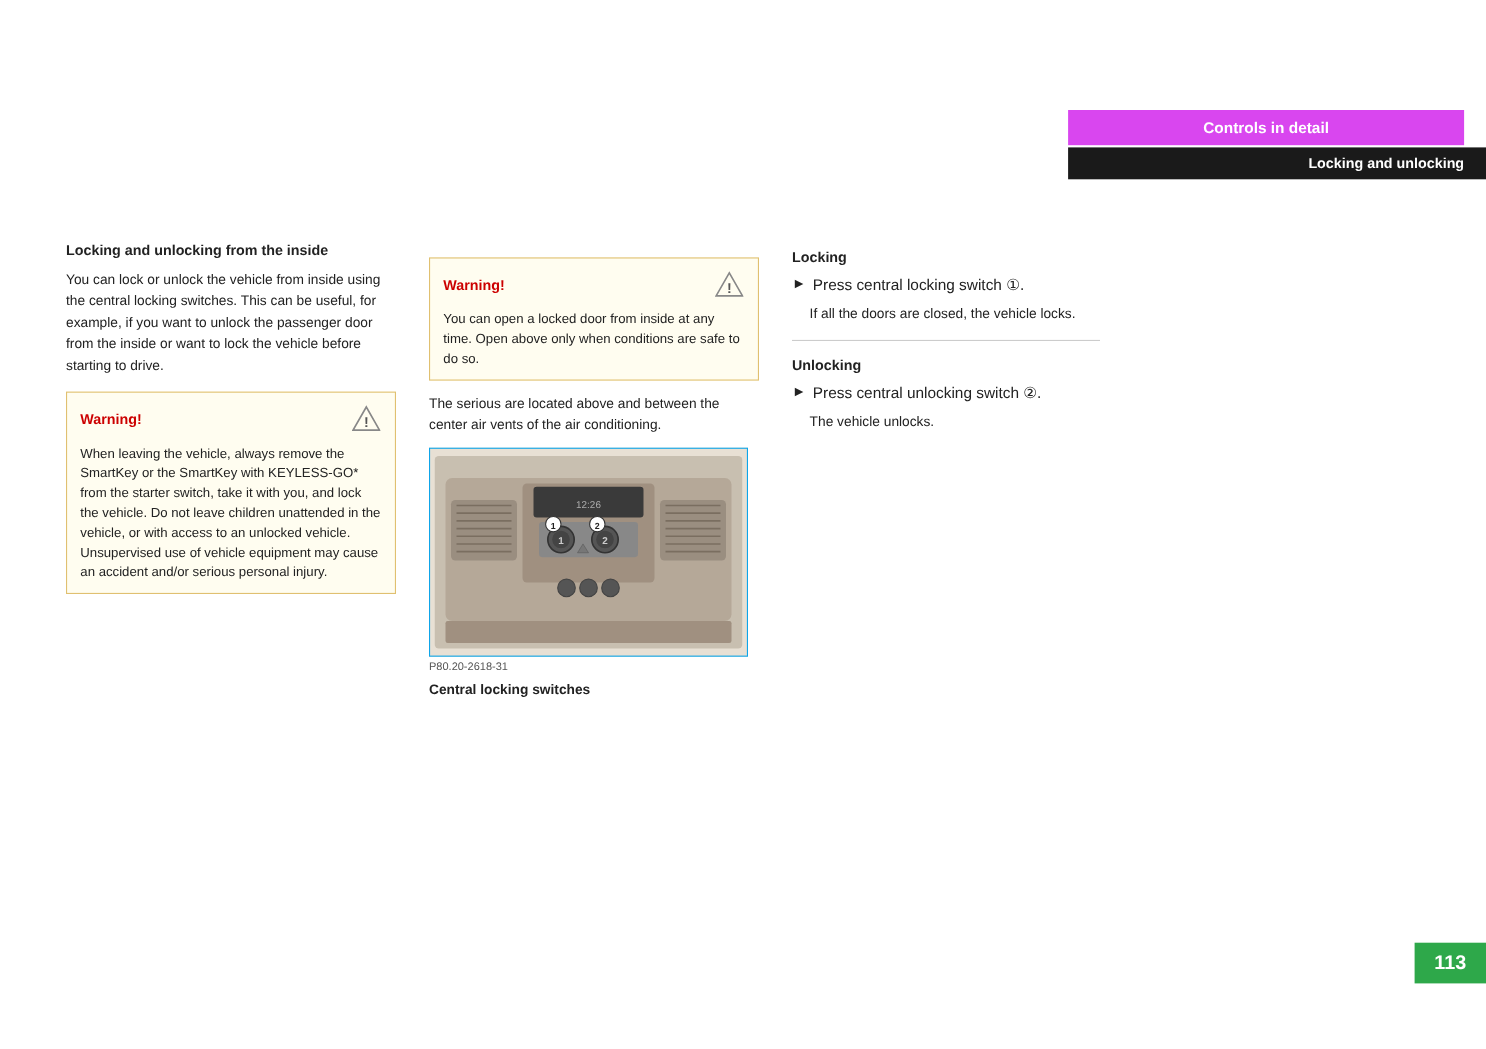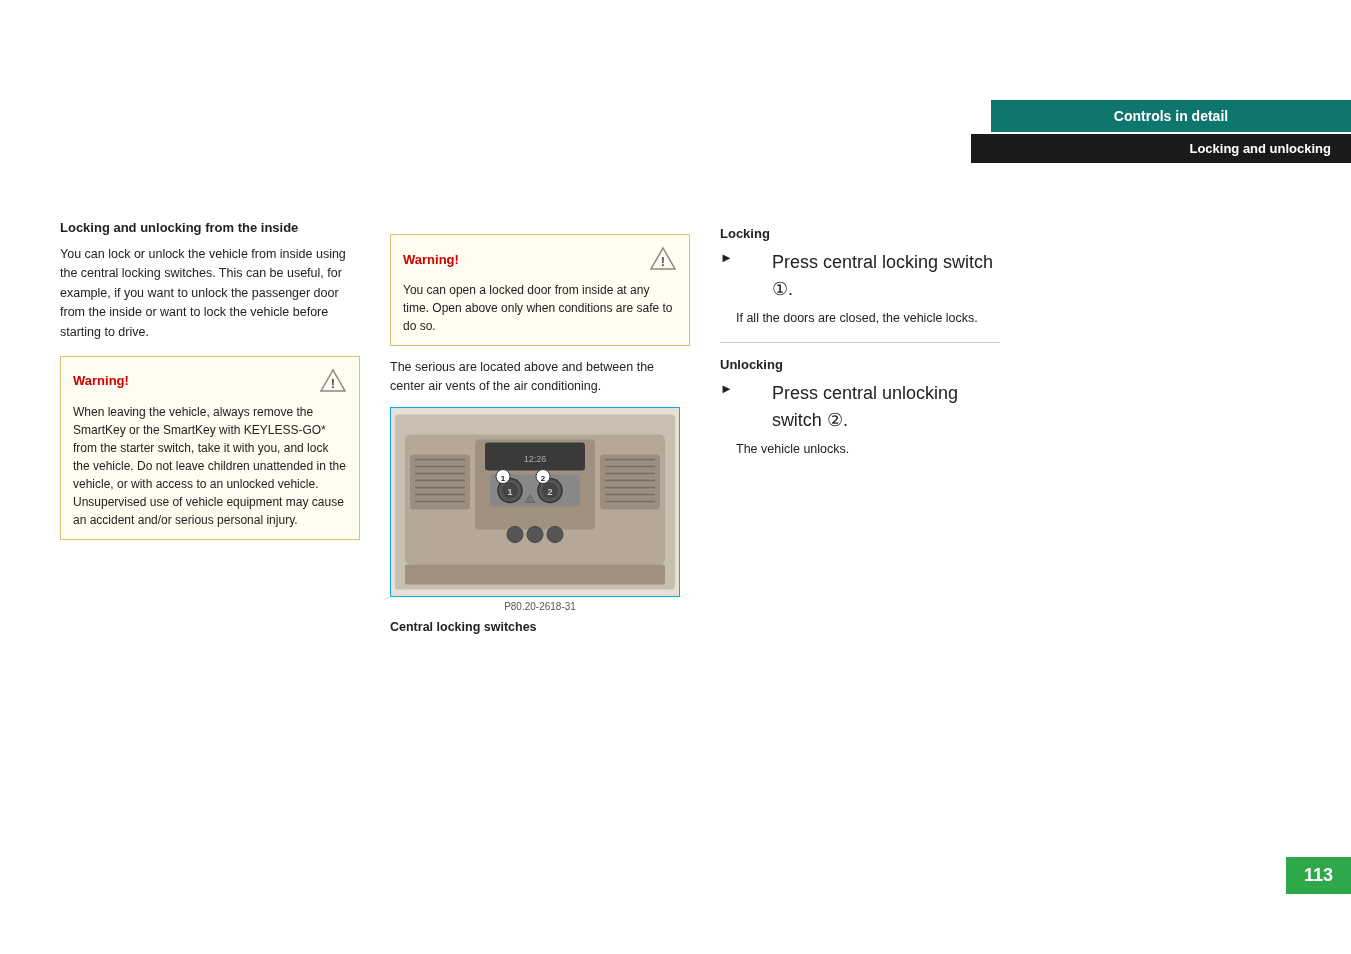--- a/index.html
+++ b/index.html
@@ -15,28 +15,27 @@
     }
 
     
     .header-area {
       position: absolute;
       top: 100px;
       right: 0;
       width: 380px;
     }
     .tab-controls-in-detail {
-      background: #0f766e;
+      background: #d946ef;
       color: #ffffff;
       font-weight: bold;
       font-size: 14px;
       text-align: center;
       padding: 8px 20px;
       width: 360px;
-      margin-left: 20px;
     }
     .tab-locking-unlocking {
       background: #1a1a1a;
       color: #ffffff;
       font-weight: bold;
       font-size: 13px;
       text-align: right;
       padding: 7px 20px;
       width: 380px;
       margin-top: 2px;
@@ -165,21 +164,21 @@
       border-radius: 50%;
       text-align: center;
       line-height: 14px;
       font-size: 10px;
       margin-right: 4px;
     }
 
     .image-ref {
       font-size: 10px;
       color: #555;
-      text-align: center;
+      text-align: left;
       margin-top: 4px;
     }
 
     
     .right-col {
       width: 280px;
       flex-shrink: 0;
     }
 
     .subsection-title {
@@ -194,23 +193,22 @@
       align-items: flex-start;
       margin-bottom: 6px;
     }
     .bullet-arrow {
       font-size: 13px;
       margin-right: 6px;
       margin-top: 1px;
       color: #222;
     }
     .bullet-text {
-      font-size: 18px;
+      font-size: 14px;
       line-height: 1.5;
-      margin-left: 33px;
     }
     .follow-text {
       font-size: 12.5px;
       line-height: 1.5;
       margin-left: 16px;
       margin-bottom: 8px;
       color: #222;
     }
 
     .divider-line {

